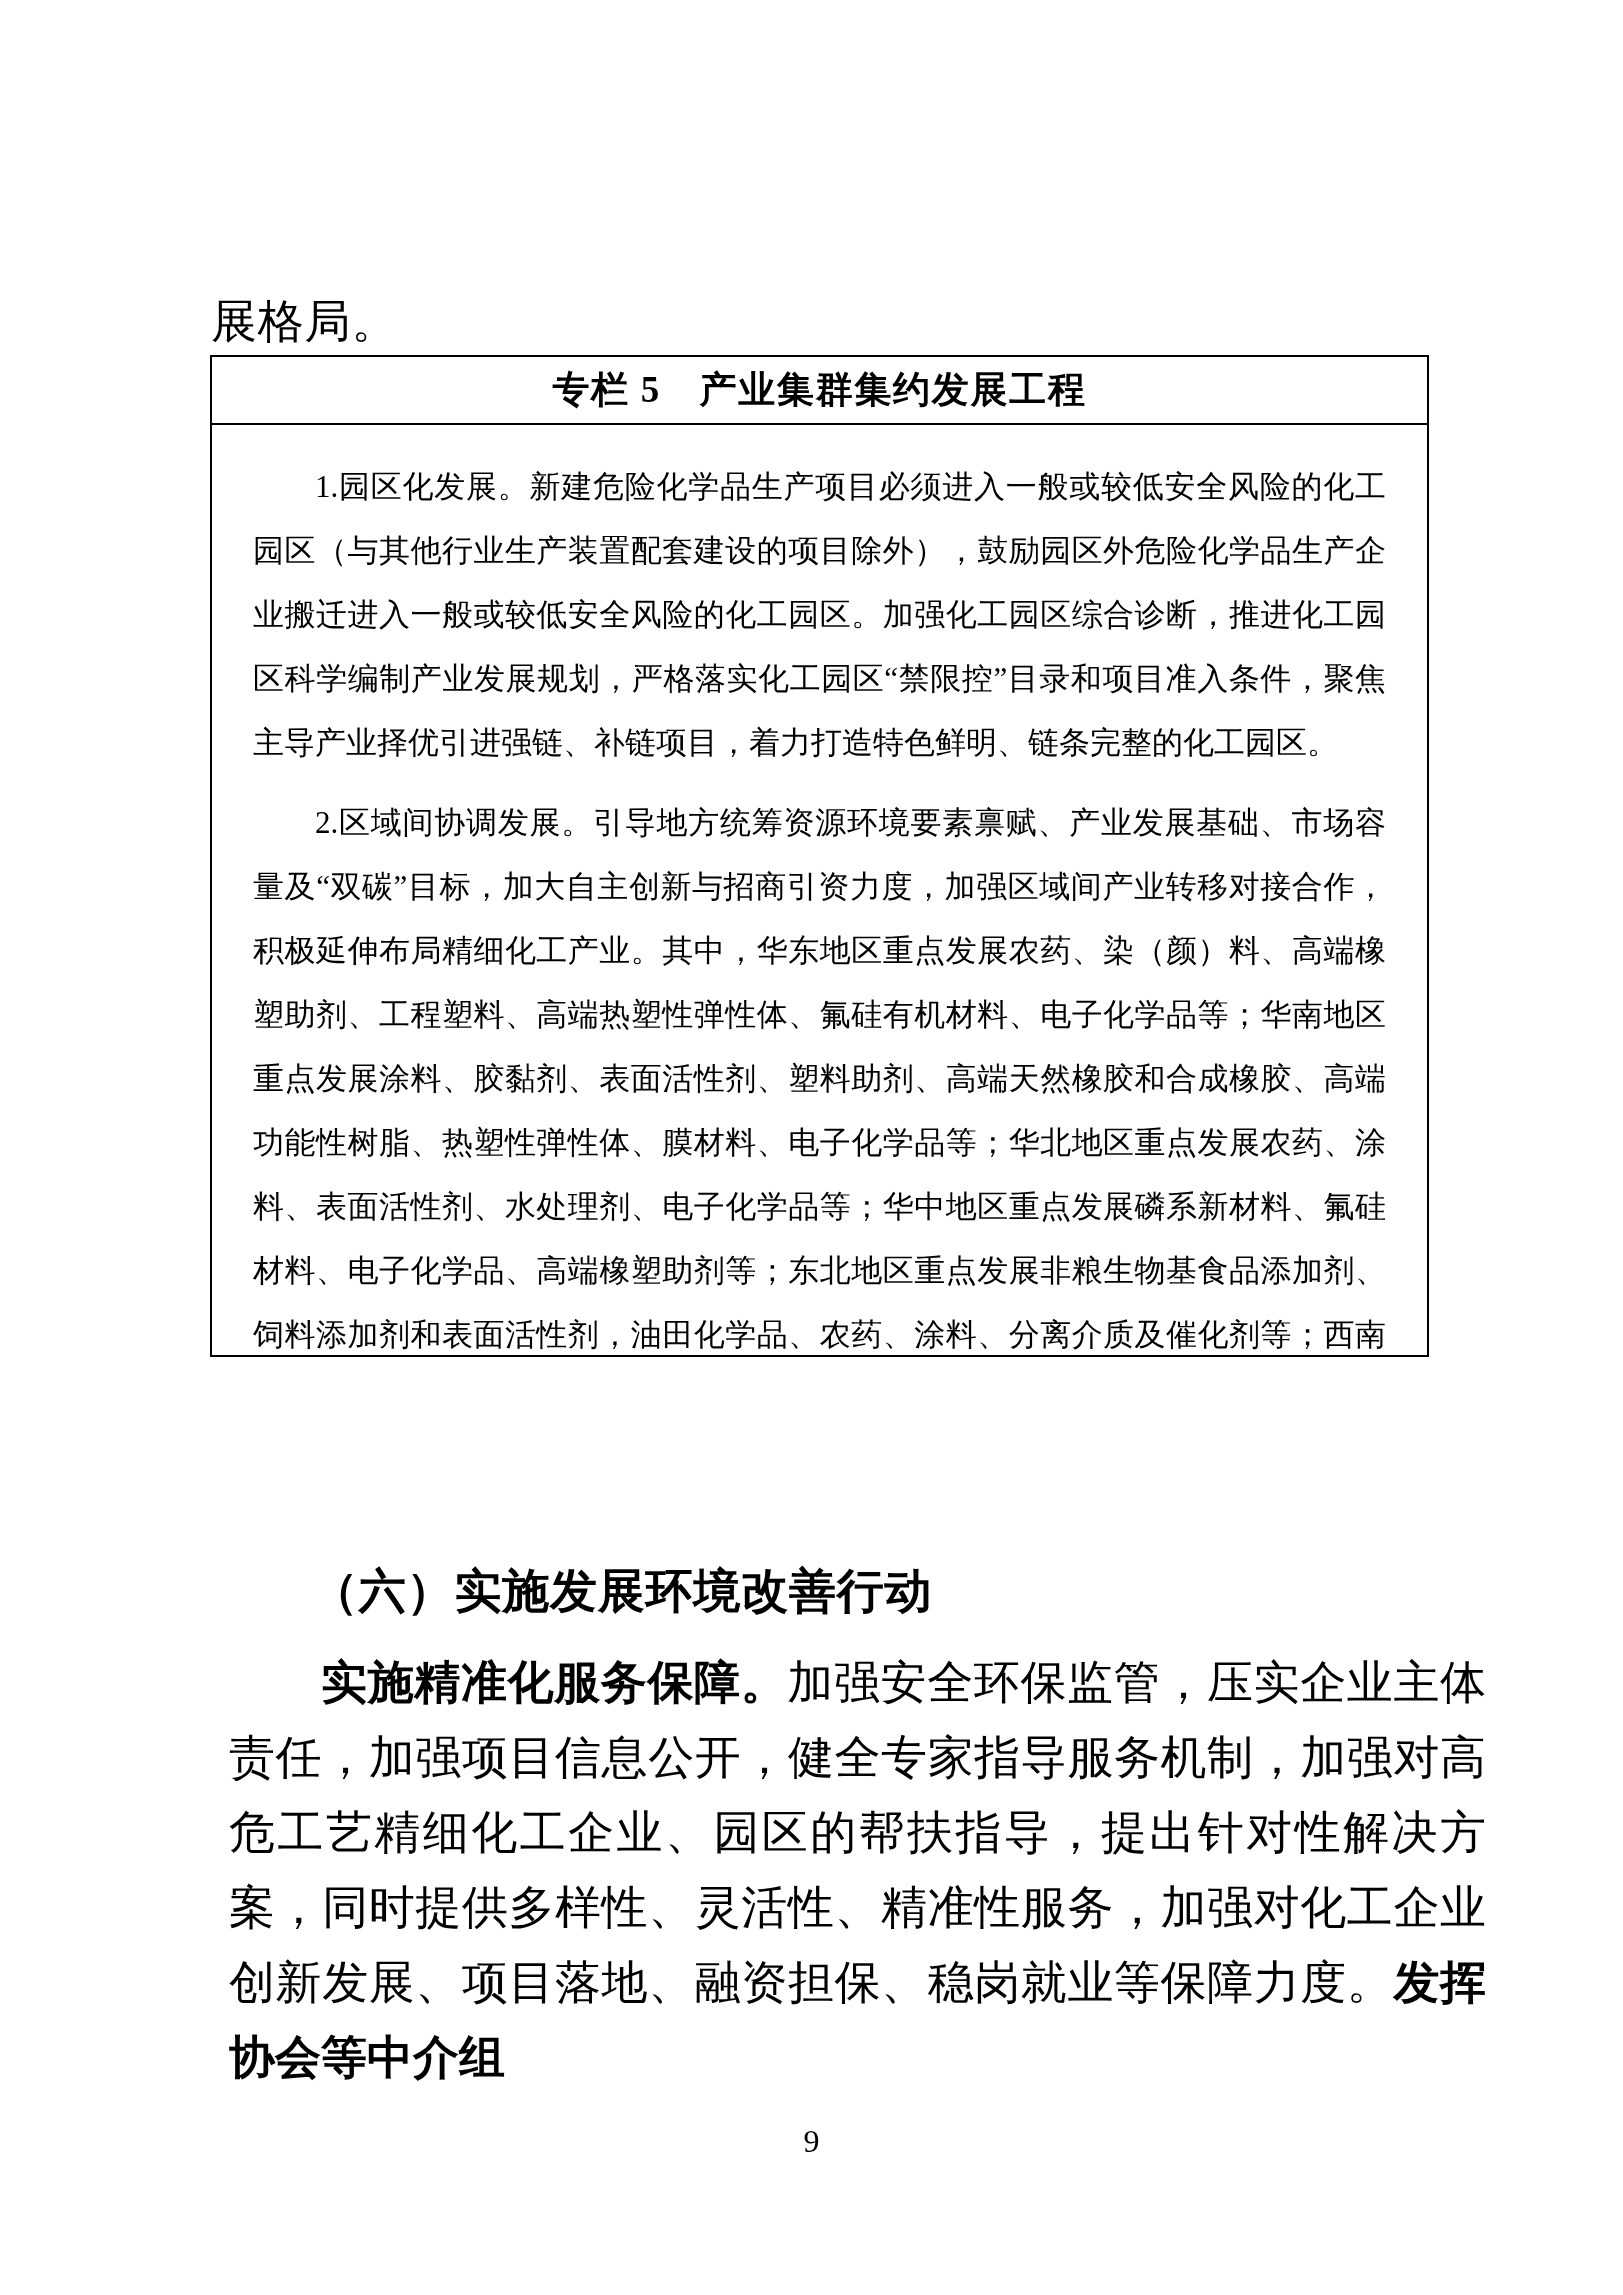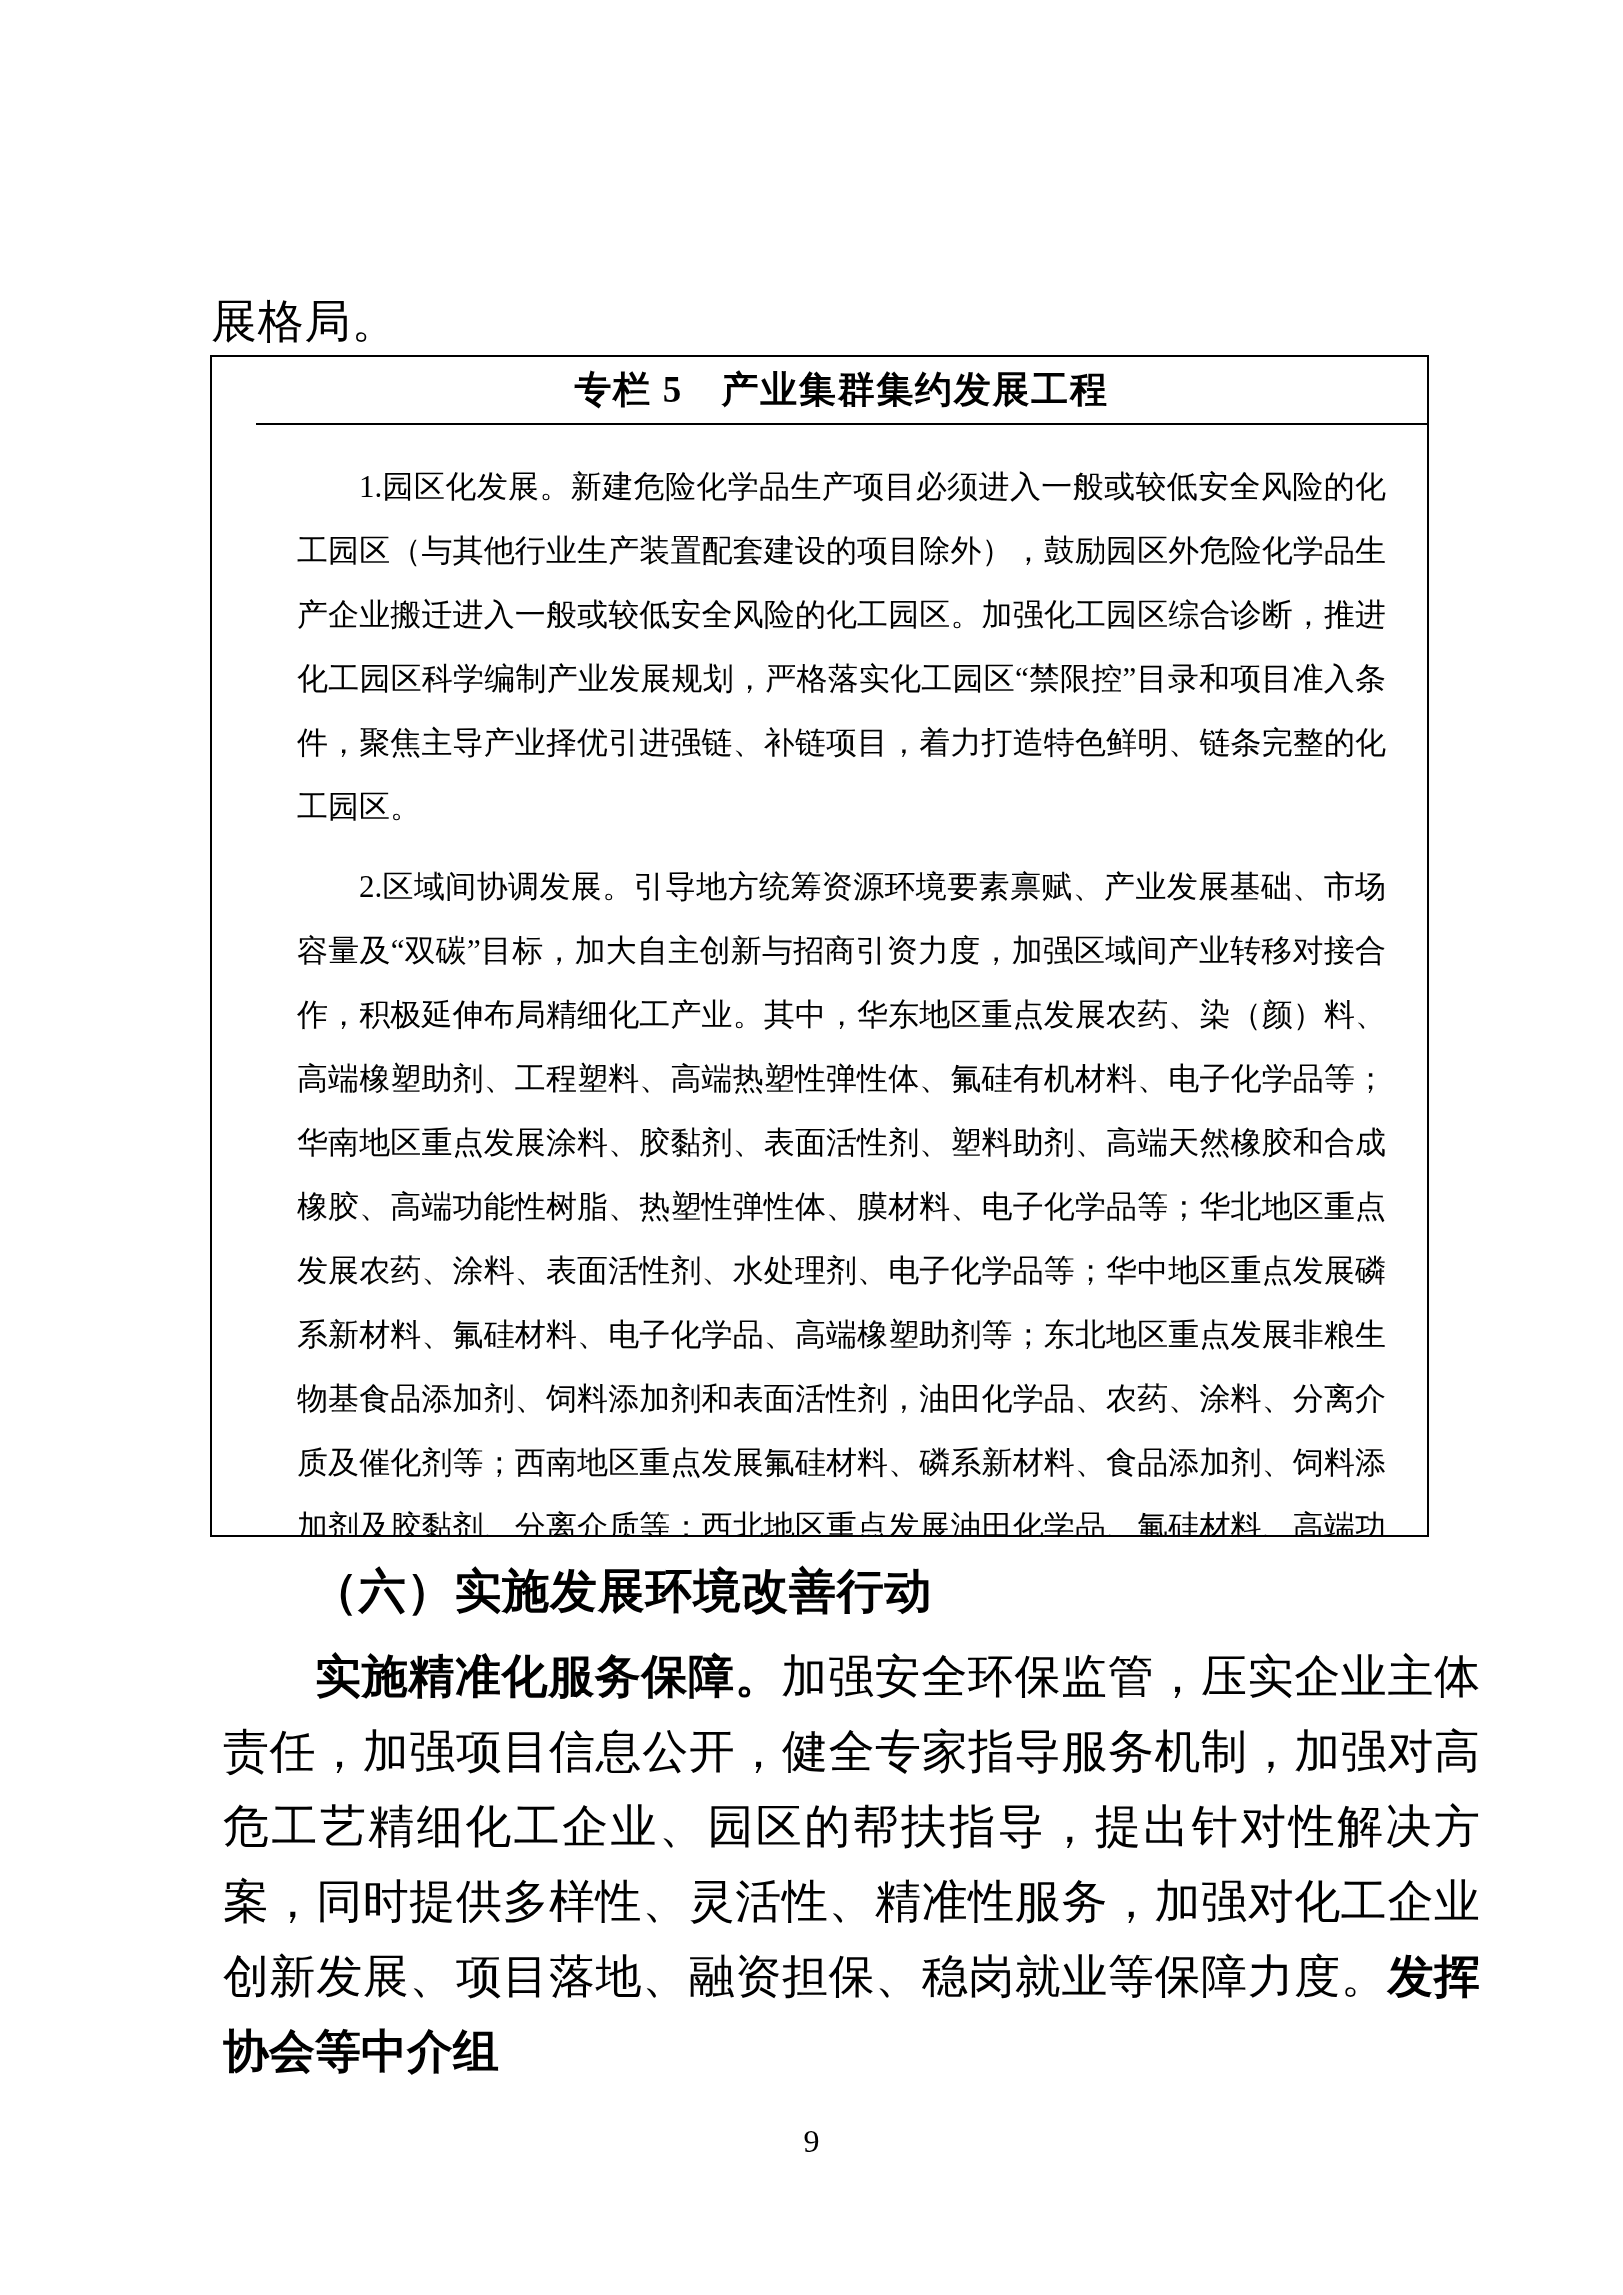--- a/index.html
+++ b/index.html
@@ -20,25 +20,24 @@
     font-size: 46px;
     line-height: 75px;
     letter-spacing: 0.8px;
     white-space: nowrap;
   }
   .callout-box {
     position: absolute;
     left: 210px;
     top: 355px;
     width: 1219px;
-    height: 1182px;
+    height: 1002px;
     border: 2.5px solid #000000;
     box-sizing: border-box;
     overflow: hidden;
-    padding-left: 44px;
   }
   .box-title {
     height: 66px;
     border-bottom: 2.5px solid #000000;
     display: flex;
     align-items: center;
     justify-content: center;
     font-weight: bold;
     font-size: 37px;
     letter-spacing: 1.7px;
@@ -65,21 +64,21 @@
     font-weight: bold;
     text-indent: 2em;
     letter-spacing: 0.8px;
     white-space: nowrap;
   }
   .body-para {
     position: absolute;
     left: 217px;
     top: 1633px;
     width: 1257px;
-    margin: 6px;
+    margin: 12px;
     font-size: 46px;
     line-height: 75px;
     text-align: justify;
     text-justify: inter-ideograph;
     text-indent: 2em;
   }
   .bold { font-weight: bold; }
   .page-num {
     position: absolute;
     left: 0;

